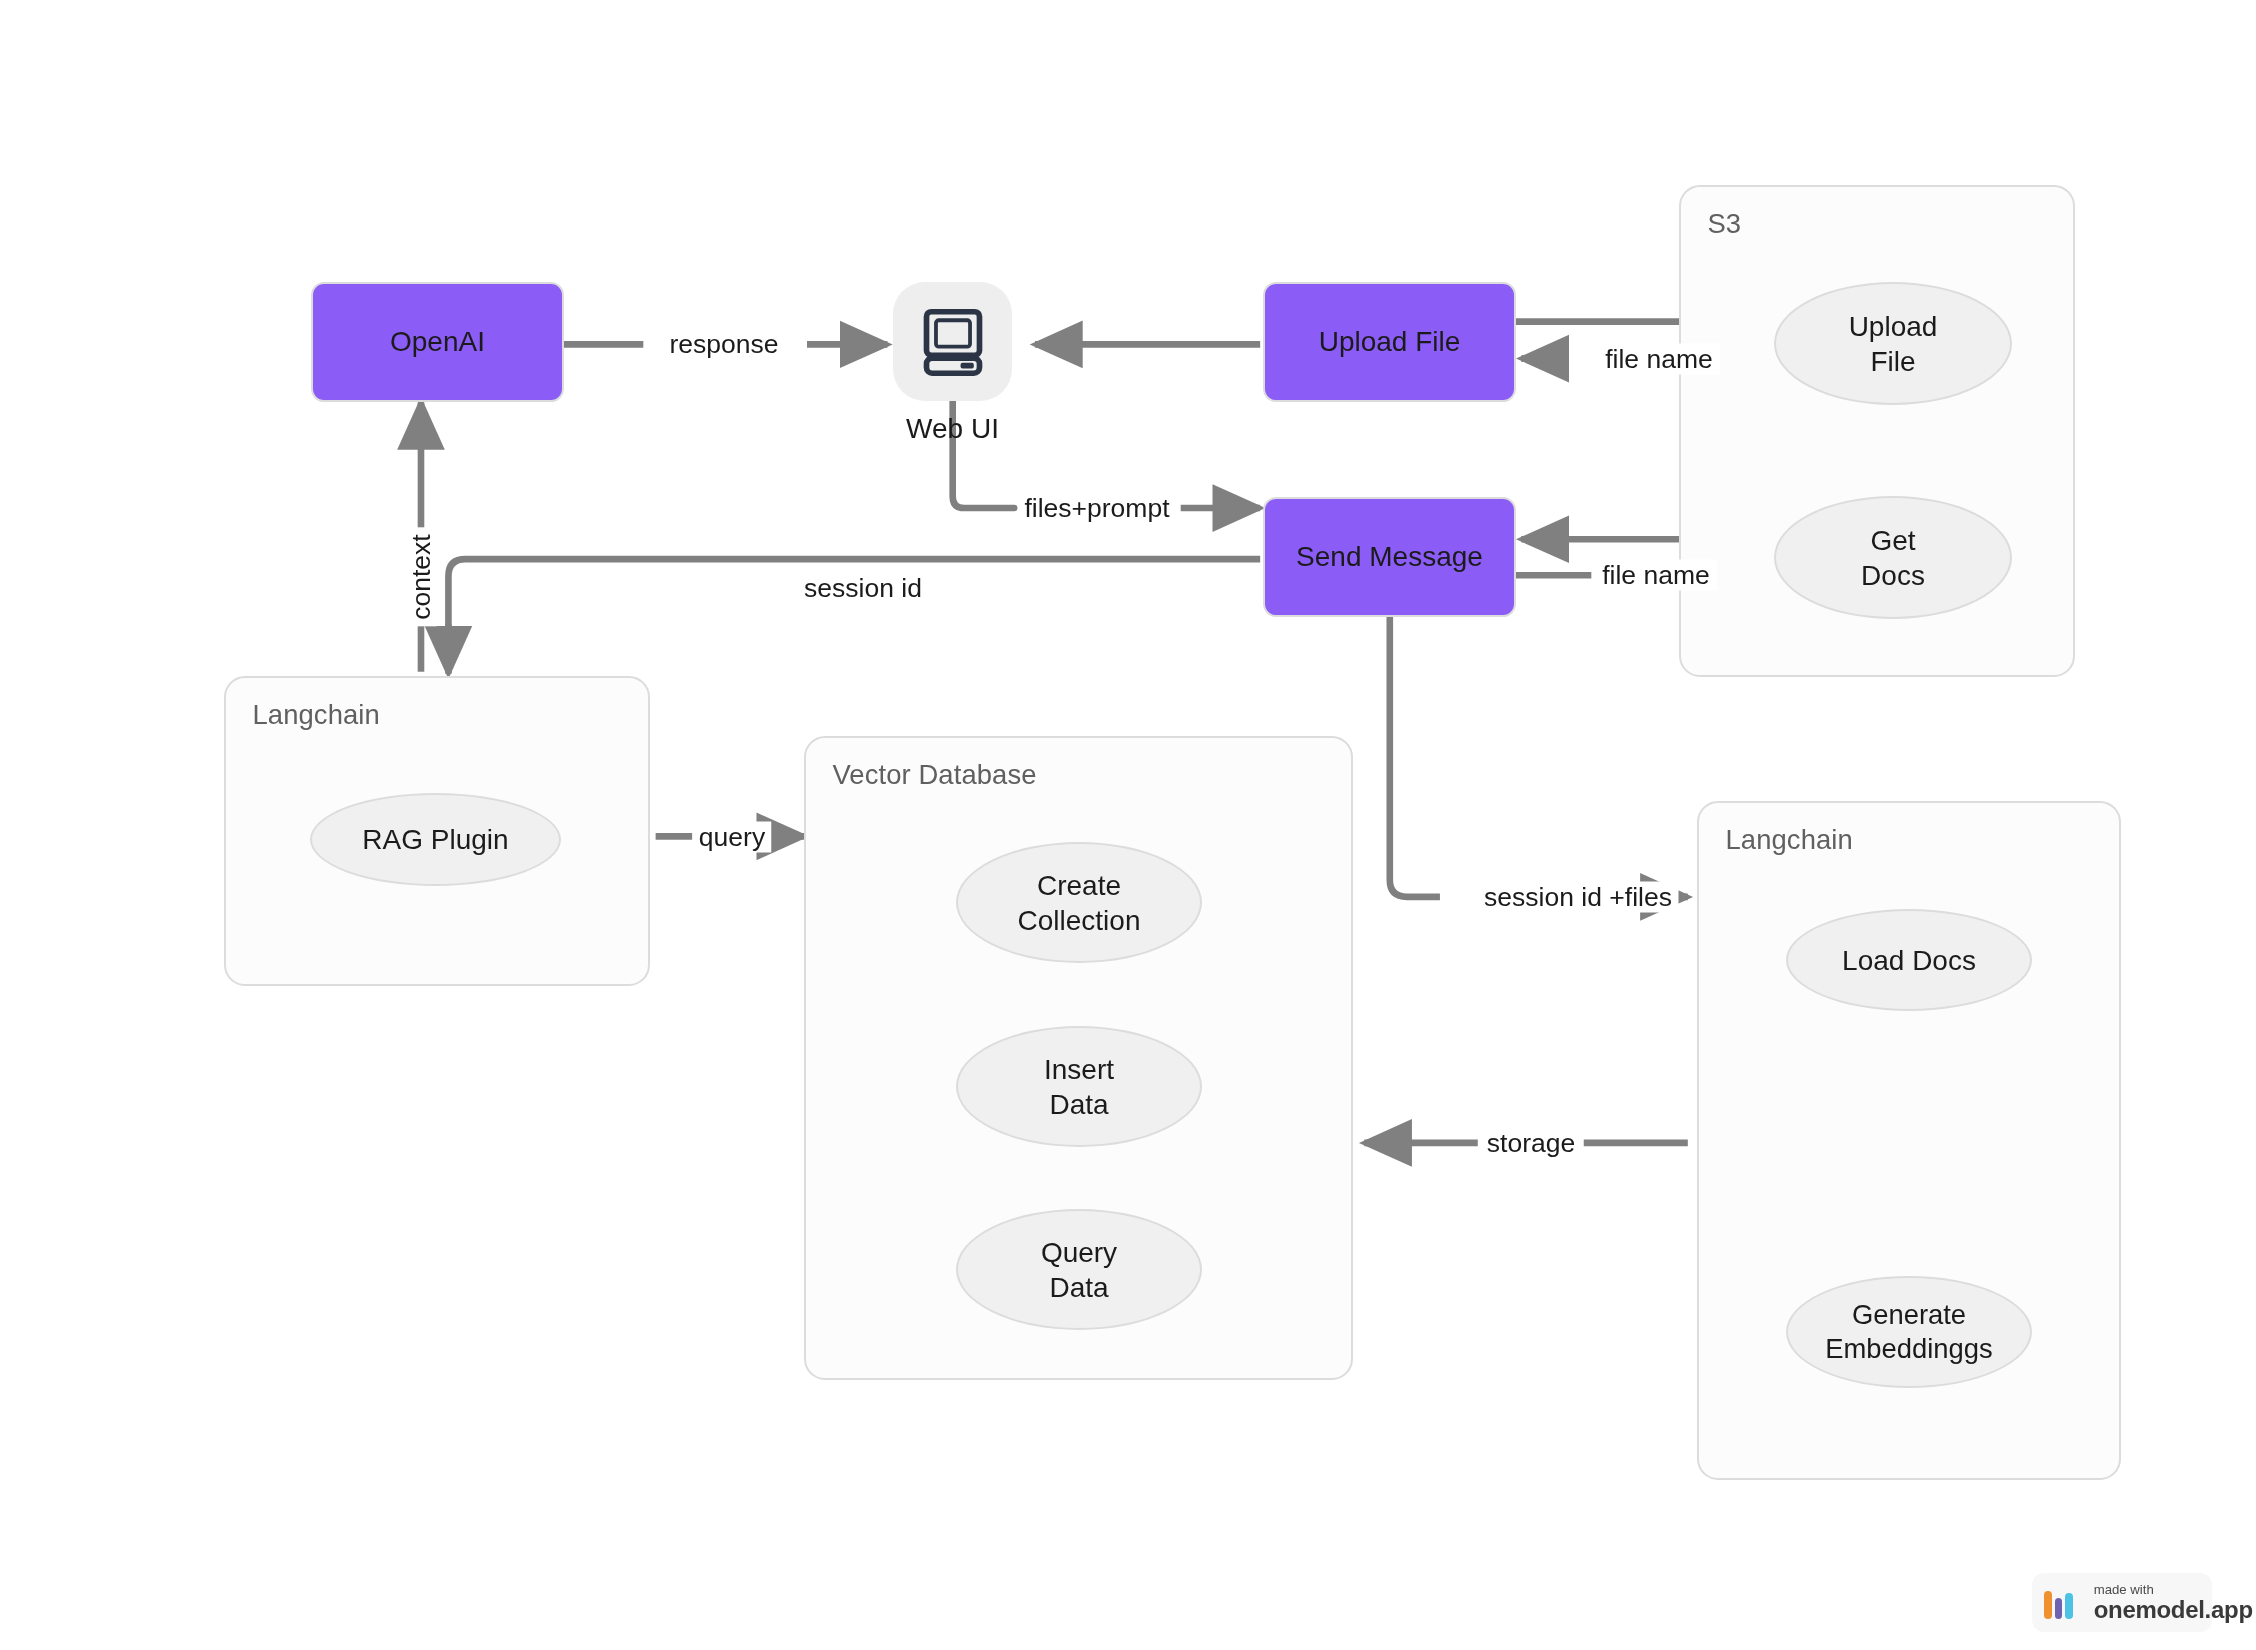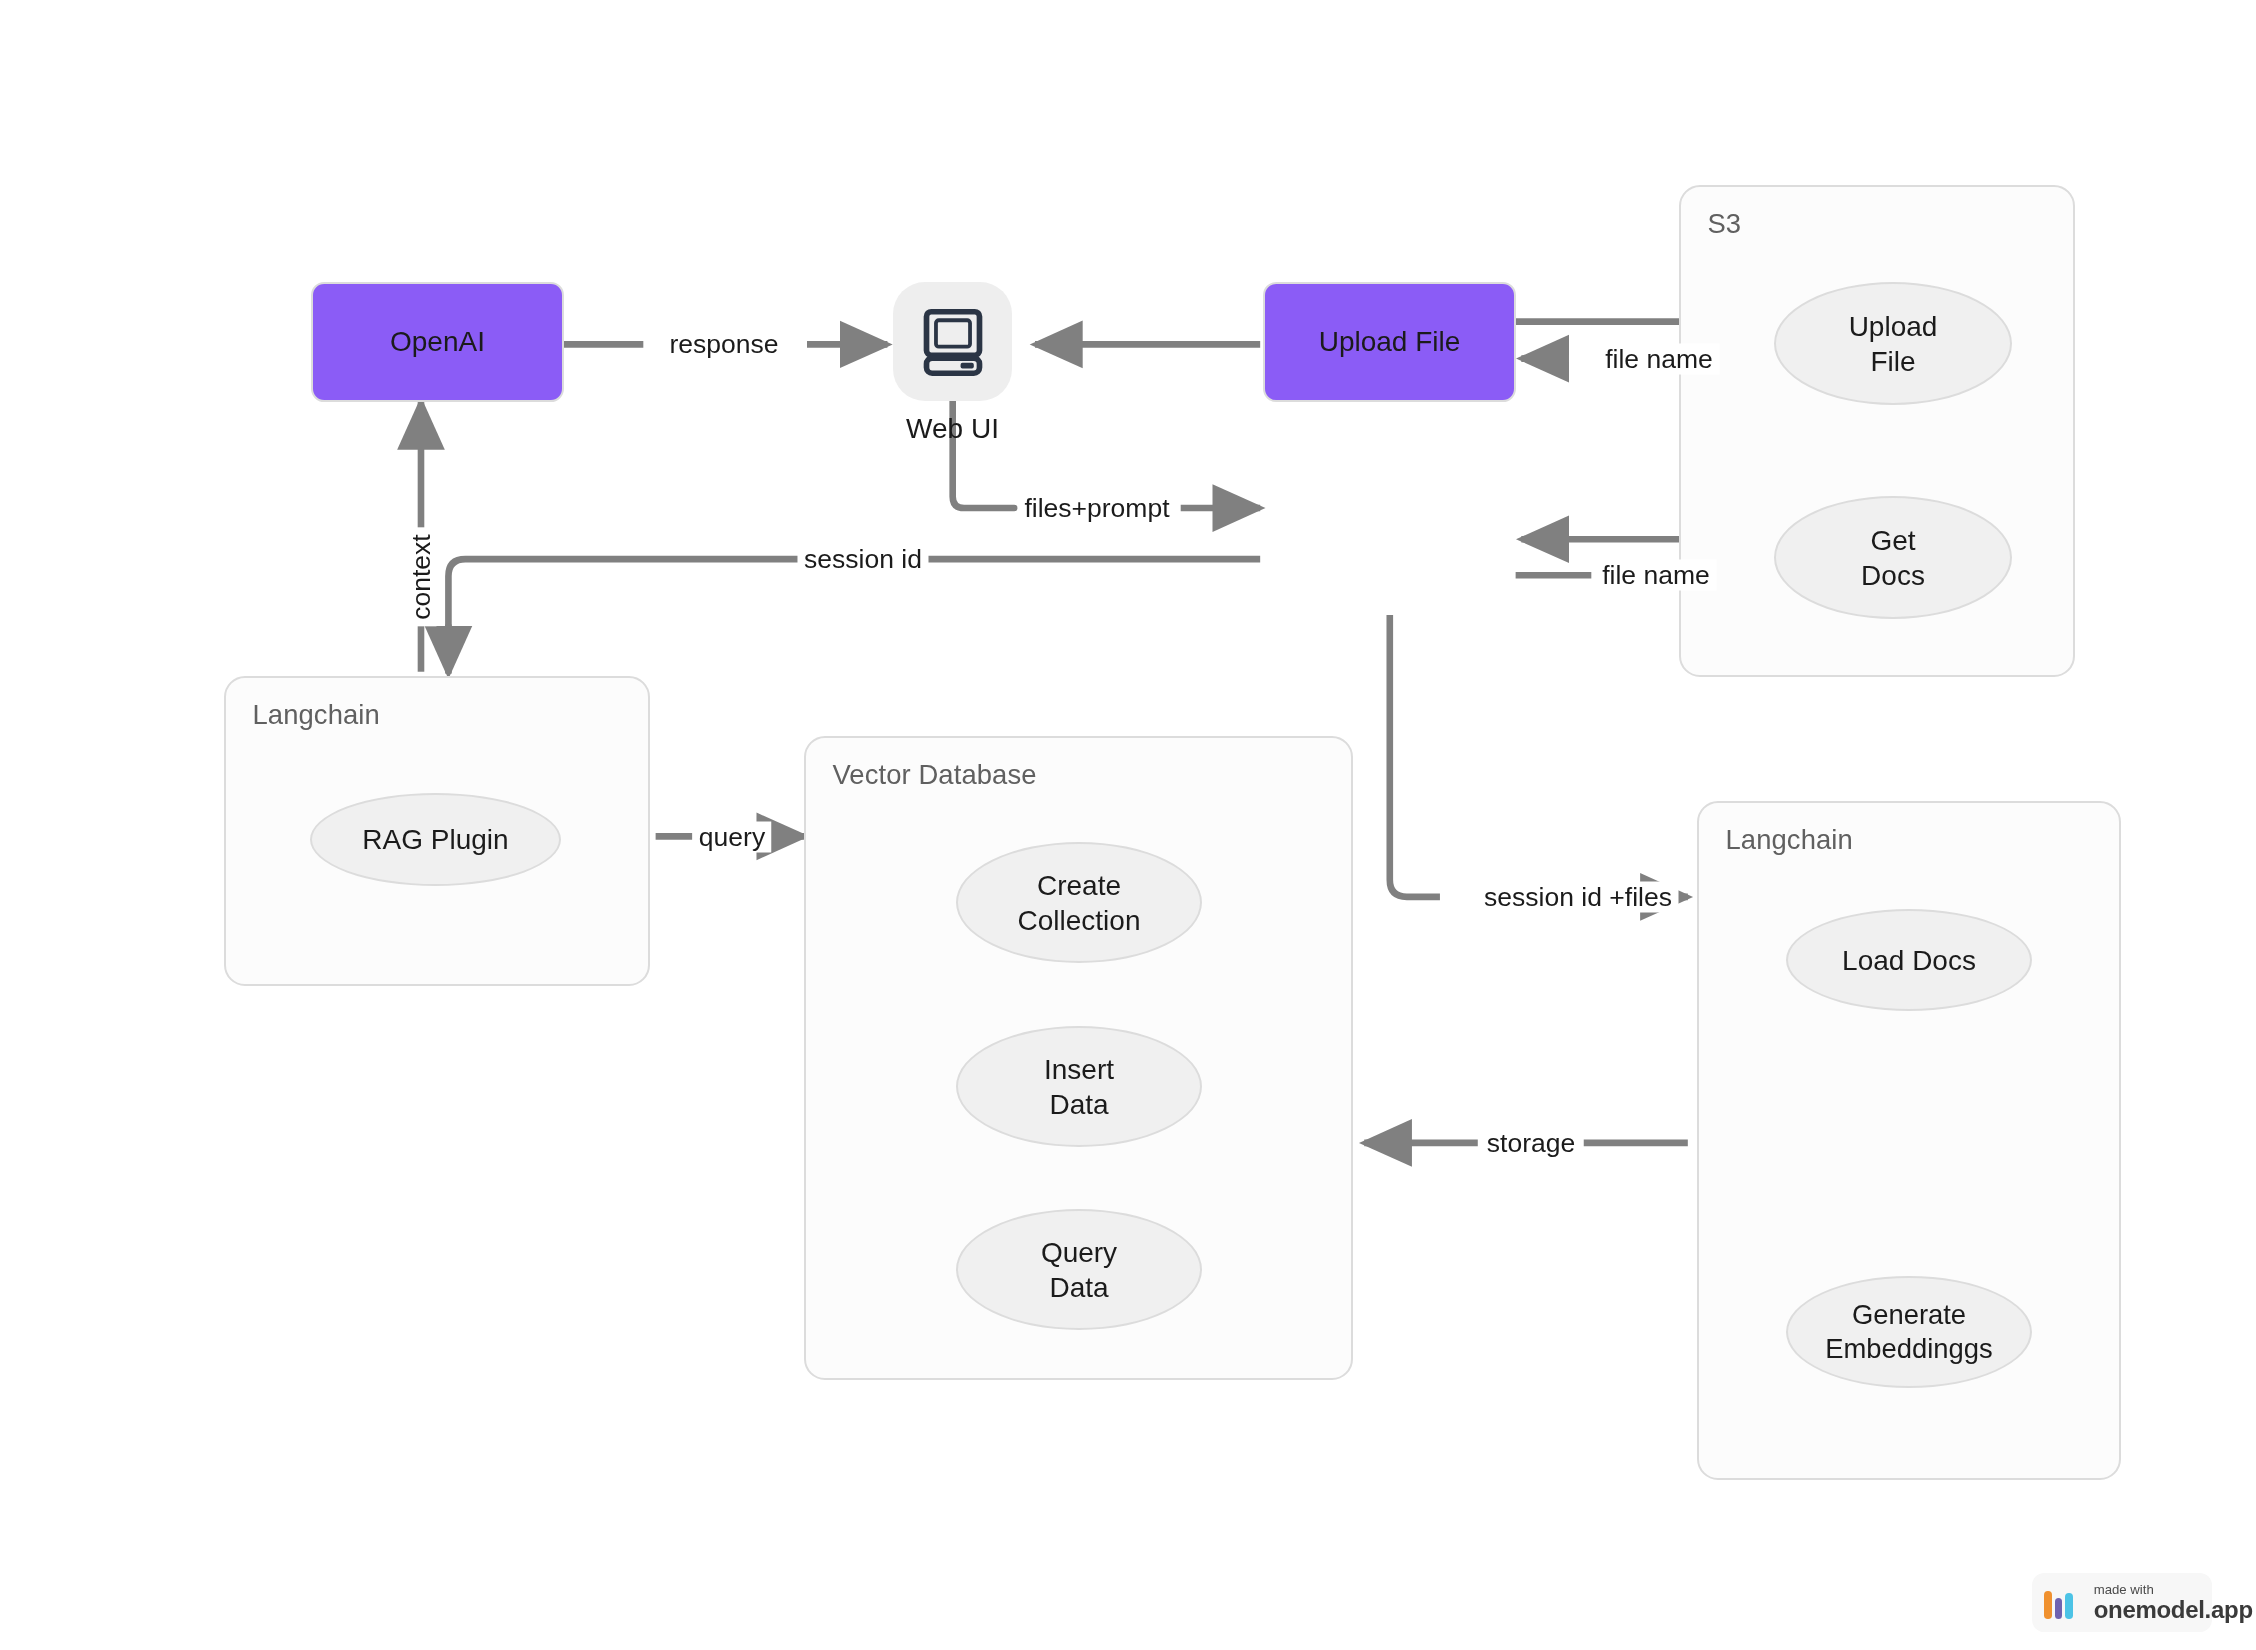--- a/index.html
+++ b/index.html
@@ -217,20 +217,23 @@
   </div>
 
   <div class="rect-node" style="left:281px; top:282px; width:253px; height:120px;">
     <span>OpenAI</span>
   </div>
 
   <div class="rect-node" style="left:1233px; top:282px; width:253px; height:120px;">
     <span>Upload File</span>
   </div>
 
+  <div class="rect-node" style="left:1233px; top:497px; width:253px; height:120px;">
+    <span>Send Message</span>
+  </div>
 
   <div class="icon-node" style="left:863px; top:282px;">
     <svg width="70" height="70" viewBox="0 0 74 74">
       <rect x="9" y="5" width="56" height="46" rx="5" ry="5" fill="none" stroke="#2b3545" stroke-width="6"></rect>
       <rect x="19" y="14" width="36" height="28" rx="3" ry="3" fill="none" stroke="#2b3545" stroke-width="4"></rect>
       <rect x="9" y="54" width="56" height="16" rx="6" ry="6" fill="none" stroke="#2b3545" stroke-width="6"></rect>
       <rect x="45" y="59" width="14" height="6" rx="2" ry="2" fill="#2b3545"></rect>
     </svg>
   </div>
   <div class="icon-caption" style="left:863px; top:413px; width:119px;">Web UI</div>
@@ -273,21 +276,21 @@
     <span>Generate
 Embeddinggs</span>
   </div>
 
   <div class="edge-label" style="left:694px; top:344px;">response</div>
 
   <div class="edge-label" style="left:1629px; top:359px;">file name</div>
 
   <div class="edge-label" style="left:1067px; top:508px;">files+prompt</div>
 
-  <div class="edge-label" style="left:833px; top:559px;">session id</div>
+  <div class="edge-label" style="left:833px; top:588px;">session id</div>
 
   <div class="edge-label vertical" style="left:391px; top:577px;">context</div>
 
   <div class="edge-label" style="left:1626px; top:575px;">file name</div>
 
   <div class="edge-label" style="left:702px; top:837px;">query</div>
 
   <div class="edge-label" style="left:1548px; top:897px;">session id +files</div>
 
   <div class="edge-label" style="left:1501px; top:1143px;">storage</div>

